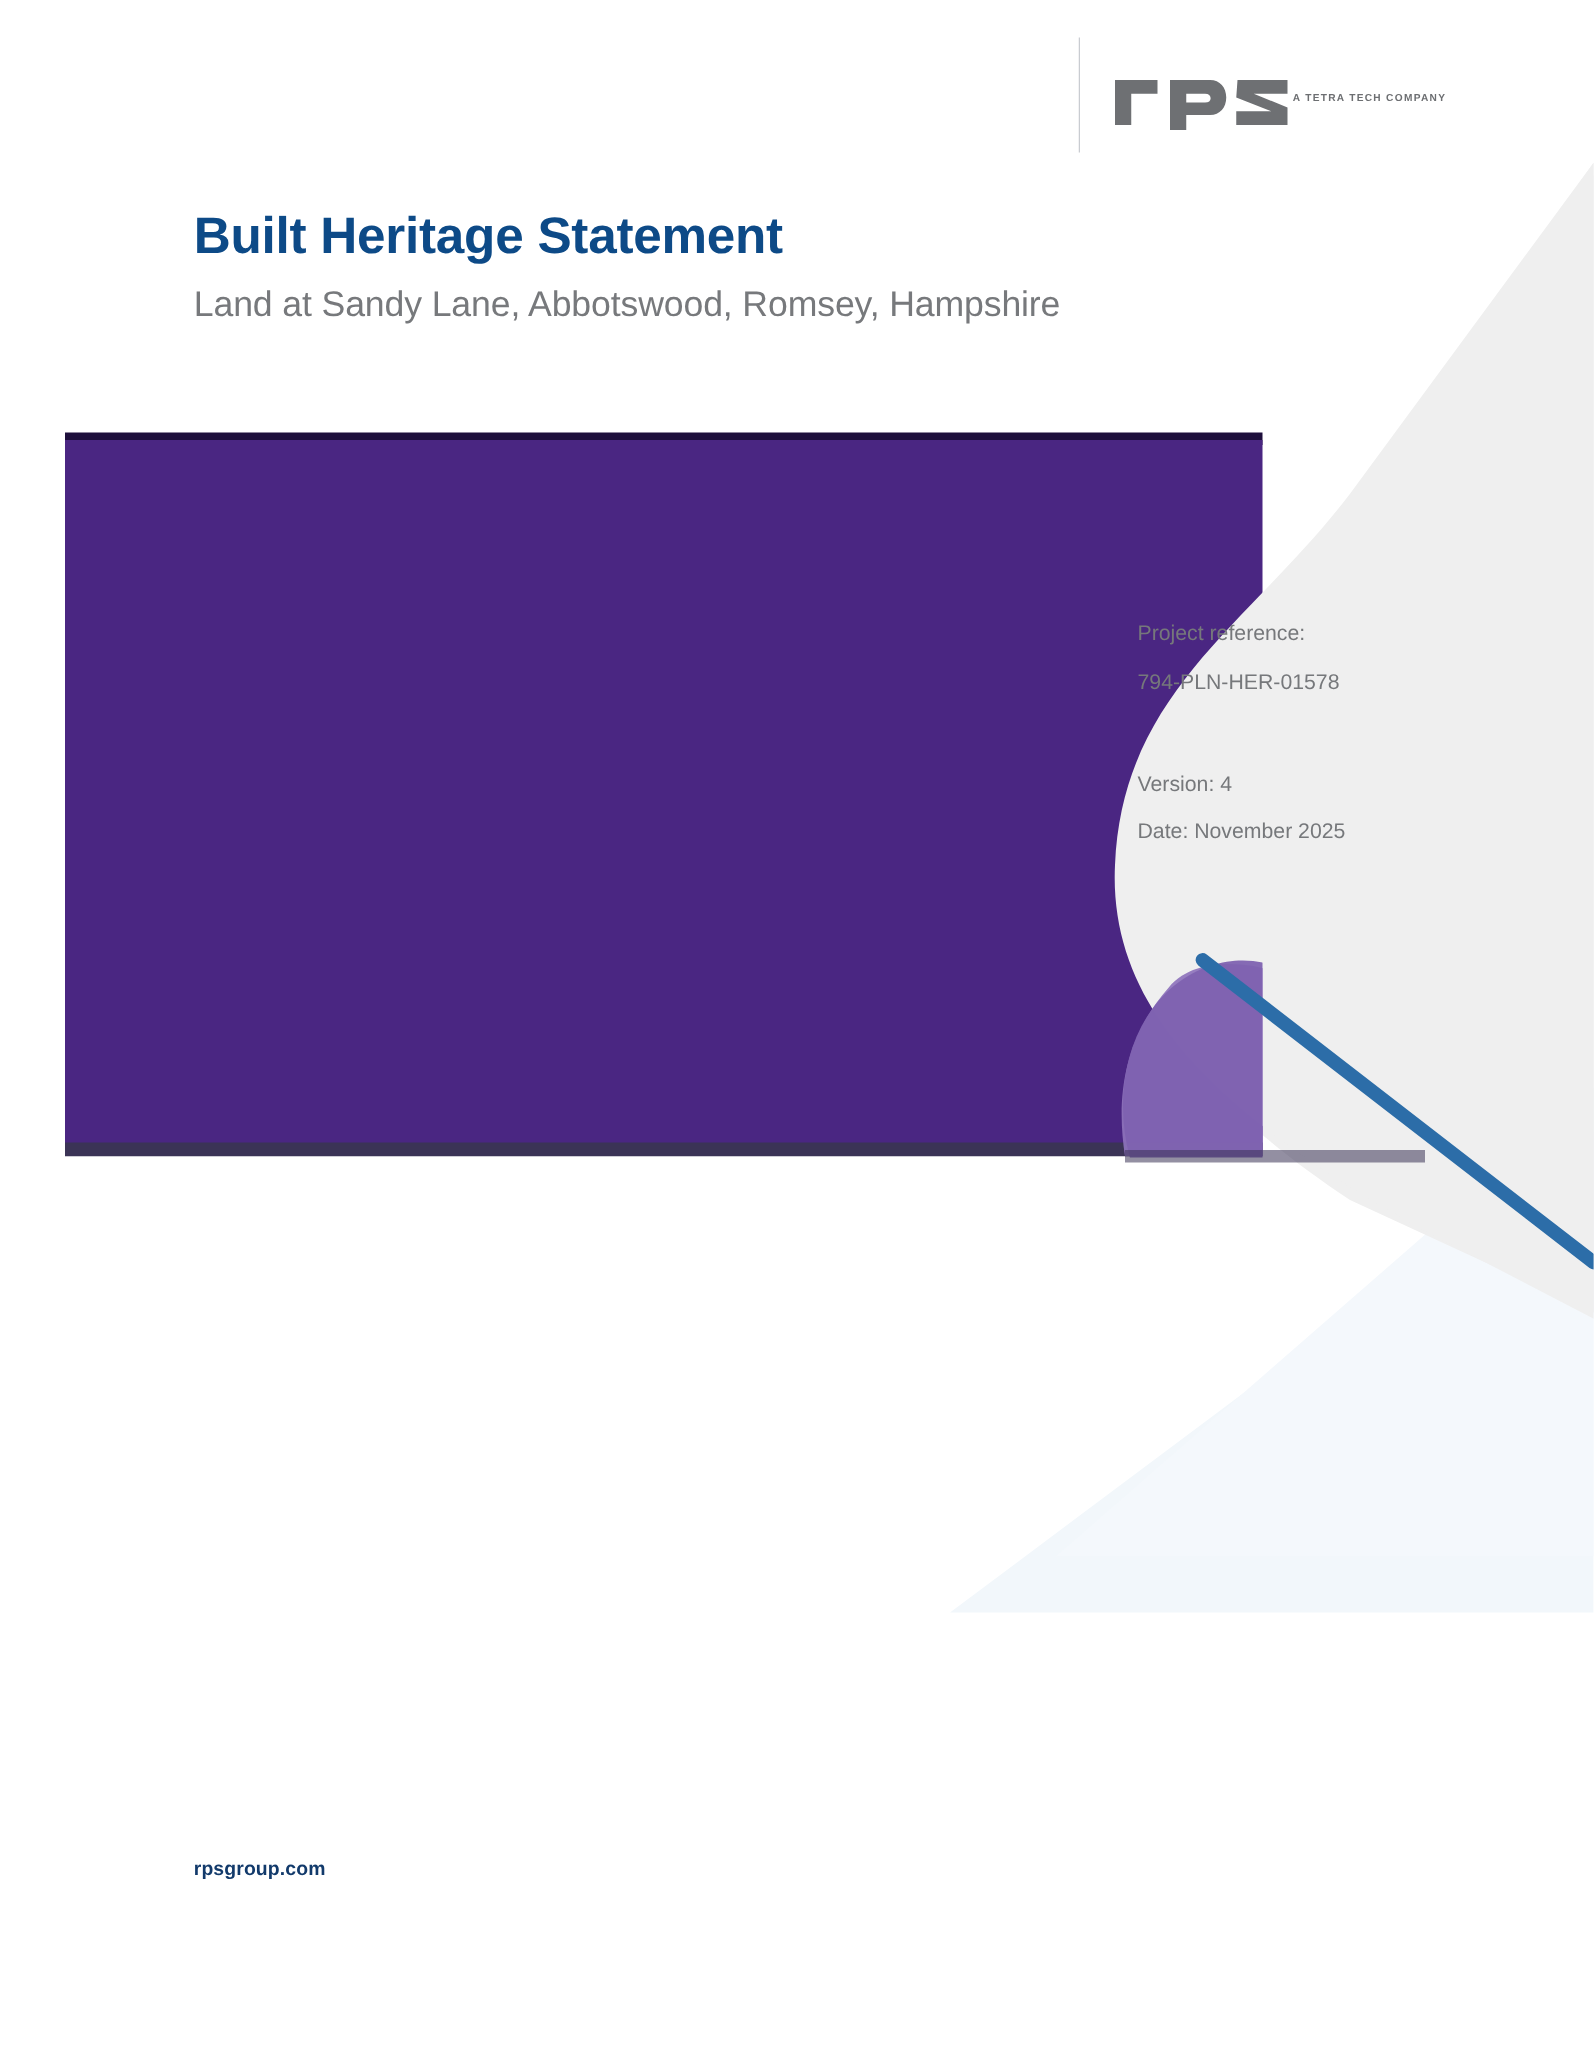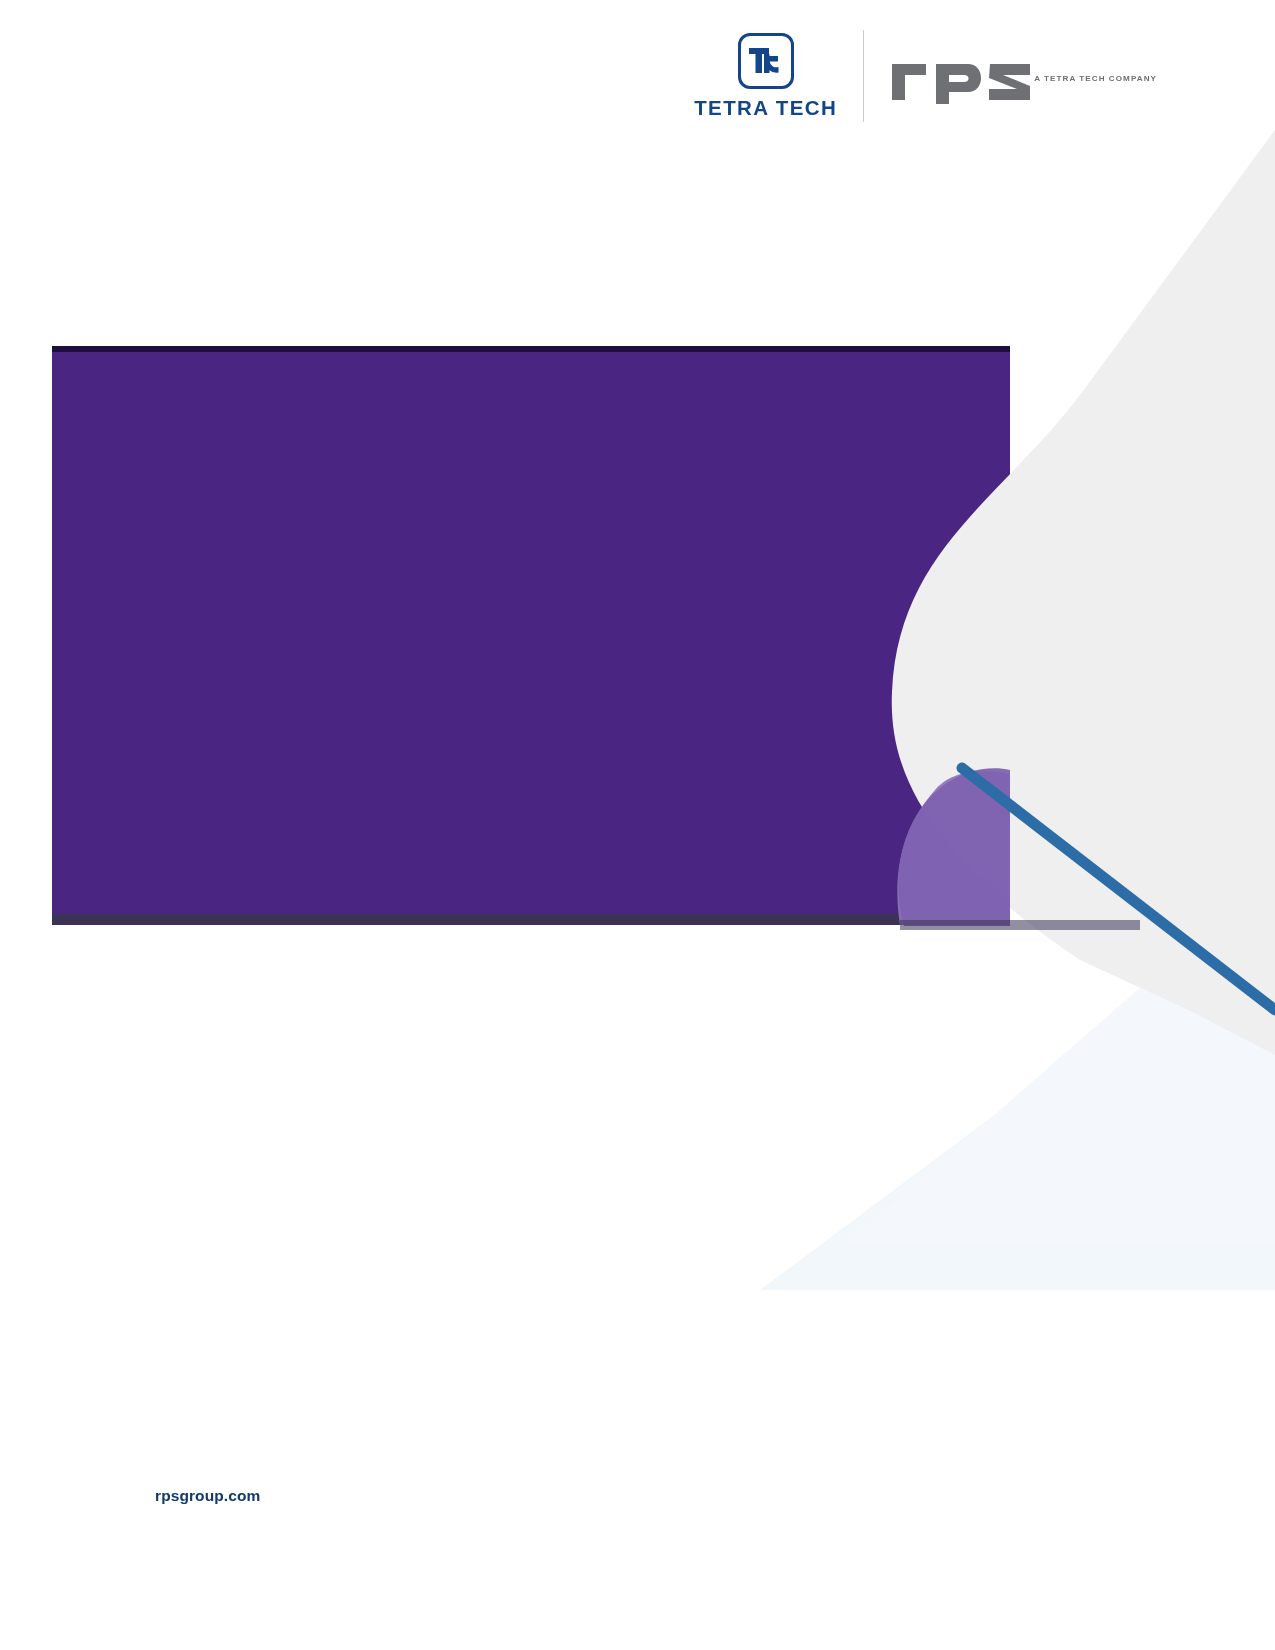--- a/index.html
+++ b/index.html
@@ -203,33 +203,20 @@
       </g>
 
       <path d="M 962 768 L 1275 1010" stroke="#2C6DA8" stroke-width="11" fill="none" stroke-linecap="round"></path>
 
       <path d="M 900 920 L 1140 920 L 1140 930 L 900 930 Z" fill="#3B3356" opacity="0.55"></path>
     </g>
   </svg>
 
   <div class="logo-bar">
 
-    <div class="tt-logo">
-      <div class="tt-mark">
-        <svg width="36" height="30" viewBox="0 0 36 30" xmlns="http://www.w3.org/2000/svg" aria-hidden="true">
-
-          <rect x="1" y="2" width="20" height="6" fill="#13458a"></rect>
-          <rect x="7.5" y="2" width="6.5" height="25" fill="#13458a"></rect>
-          <rect x="16" y="8" width="5.5" height="19" fill="#13458a"></rect>
-          <rect x="16" y="10" width="14" height="5.5" fill="#13458a"></rect>
-          <path d="M 21.5 15 a 7 7 0 0 0 9 6 l 0 5.5 a 12 12 0 0 1 -14 -11 Z" fill="#13458a"></path>
-        </svg>
-      </div>
-      <div class="tt-wordmark">TETRA TECH</div>
-    </div>
 
     <div class="logo-divider"></div>
 
     <div class="rps-logo">
       <svg width="144" height="56" viewBox="0 0 144 56" xmlns="http://www.w3.org/2000/svg" aria-hidden="true">
         <g fill="#6E7073">
 
           <path d="M 2 16 L 2 52 L 15 52 L 15 27 L 36 27 L 36 16 Z"></path>
 
           <path d="M 46 16 L 46 56 L 59 56 L 59 44 L 78 44 C 86 44 91 38 91 30
@@ -238,19 +225,30 @@
 
           <path d="M 100 16 L 140 16 L 140 27 L 113 27 L 140 38 L 140 52 L 99 52
                    L 99 41 L 127 41 L 99 30 Z"></path>
         </g>
       </svg>
       <div class="rps-tagline">A TETRA TECH COMPANY</div>
     </div>
 
   </div>
 
-
+  <div class="title-block">
+    <h1 class="doc-title">Built Heritage Statement</h1>
+    <div class="doc-subtitle">Land at Sandy Lane, Abbotswood, Romsey, Hampshire</div>
+  </div>
+
+  <div class="meta-block">
+    <p class="meta-line">Project reference:</p>
+    <p class="meta-line">794-PLN-HER-01578</p>
+    <div class="meta-gap"></div>
+    <p class="meta-line tight">Version: 4</p>
+    <p class="meta-line tight">Date: November 2025</p>
+  </div>
 
   <div class="footer">
     <a class="footer-link" href="#">rpsgroup.com</a>
   </div>
 
 </div>
 
 </body></html>

